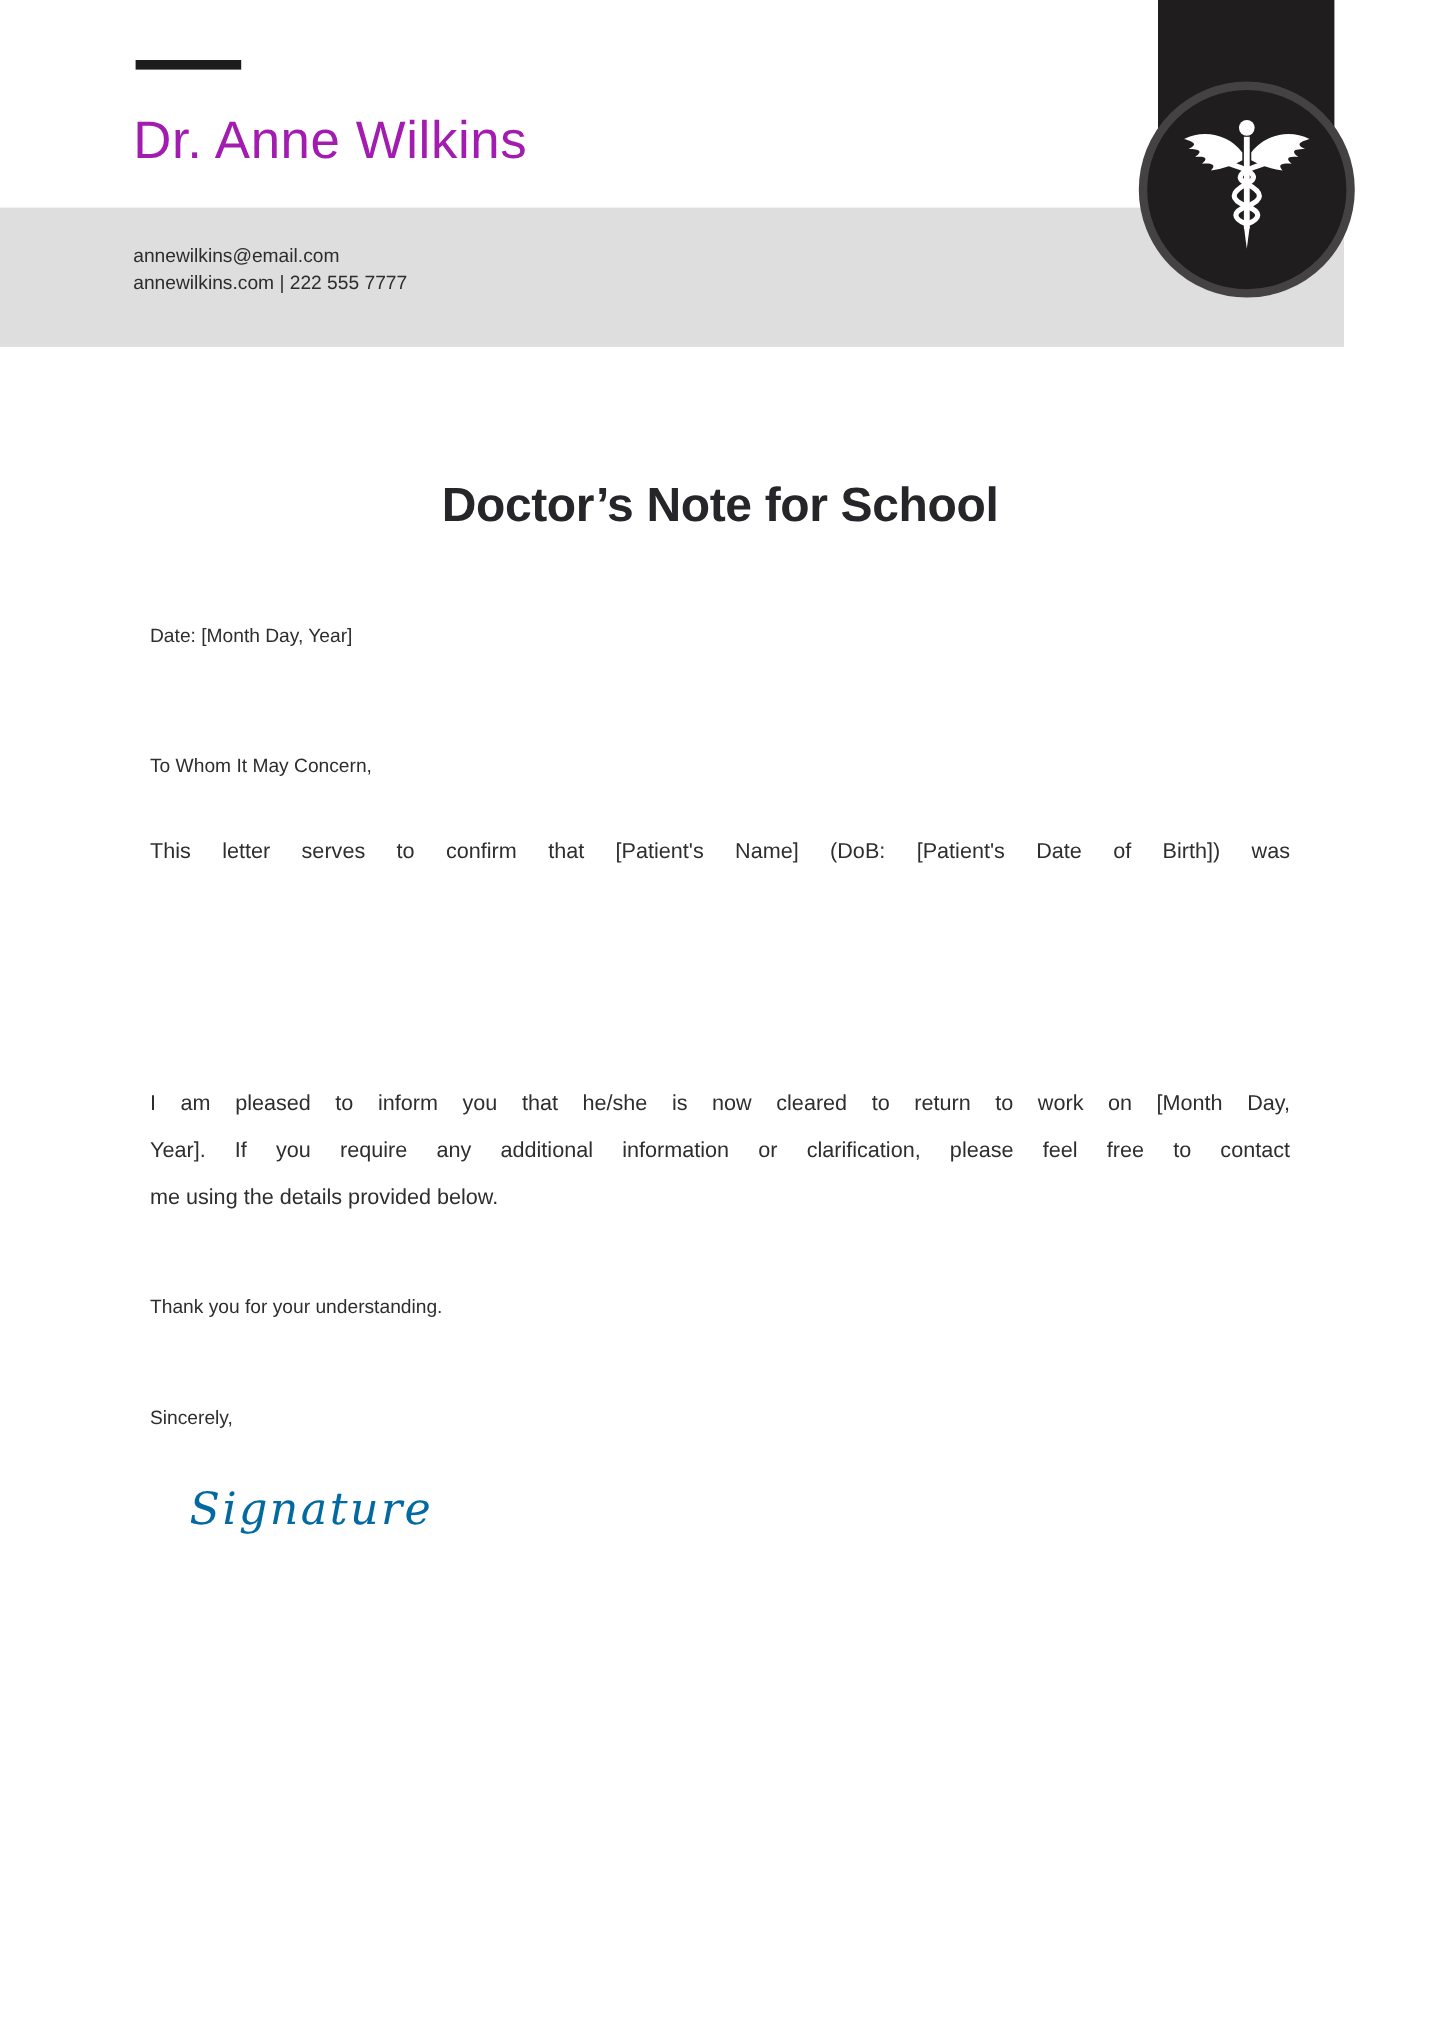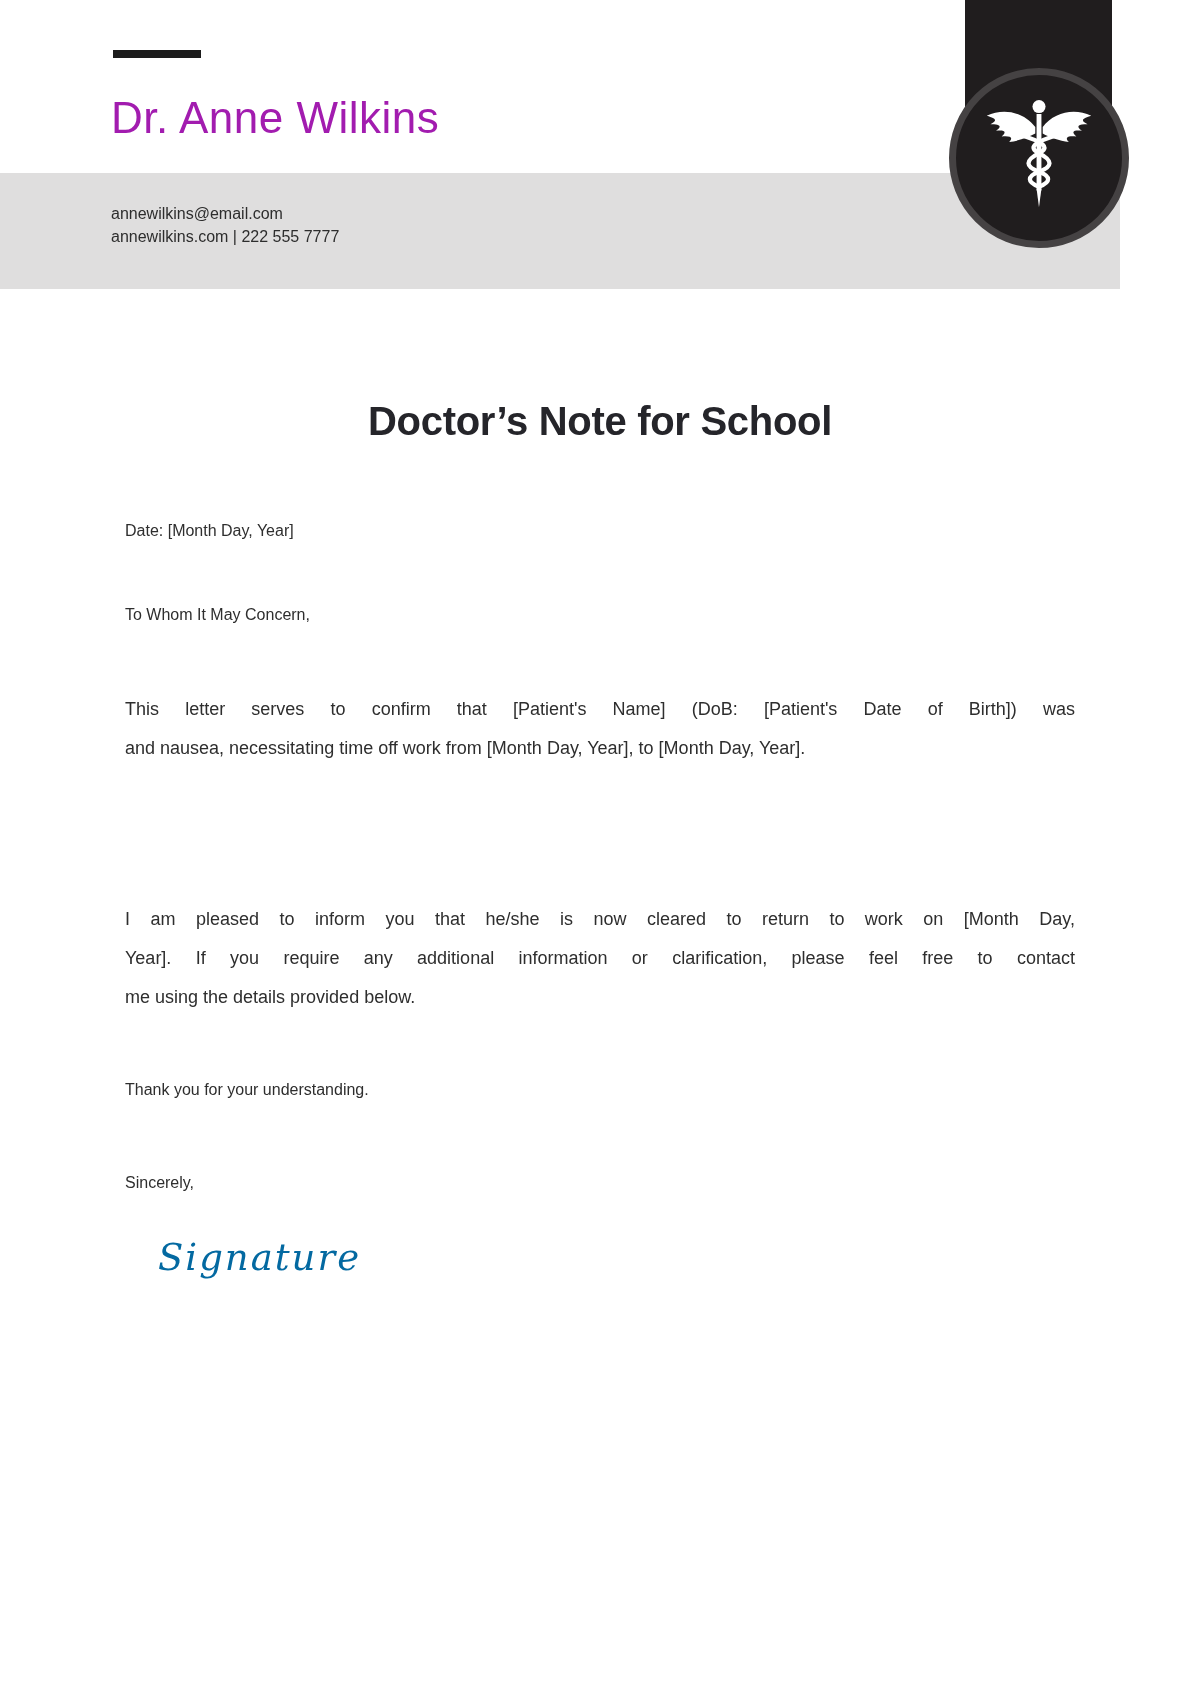--- a/index.html
+++ b/index.html
@@ -47,21 +47,21 @@
   .content { position: absolute; left: 125px; top: 0; width: 950px; }
   .letter-title {
     position: absolute; left: 0; top: 399px; width: 950px;
     text-align: center; font-size: 40px; font-weight: 700;
     color: #25252a; letter-spacing: -0.3px; line-height: 44px;
     margin: 0;
   }
   .block { position: absolute; left: 0; width: 950px; color: #2e2e2e; }
   .single { font-size: 16px; line-height: 26px; }
   .date-line      { top: 518px; }
-  .salutation     { top: 602px; }
+  .salutation     { top: 626px; }
   .para { font-size: 18px; }
   .para .line { line-height: 39px; }
   .para .j { text-align: justify; text-align-last: justify; }
   .paragraph-1 { top: 690px; }
   .paragraph-2 { top: 900px; }
   .thanks-line    { top: 1077px; }
   .sincerely-line { top: 1170px; }
   .signature {
     position: absolute; left: 33px; top: 1236px;
     font-family: "DejaVu Serif", serif; font-style: italic;
@@ -115,21 +115,20 @@
 
   <div class="content">
     <h1 class="letter-title">Doctor’s Note for School</h1>
 
     <div class="block single date-line">Date: [Month Day, Year]</div>
 
     <div class="block single salutation">To Whom It May Concern,</div>
 
     <div class="block para paragraph-1">
       <div class="line j">This letter serves to confirm that [Patient's Name] (DoB: [Patient's Date of Birth]) was</div>
-      <div class="line">and nausea, necessitating time off work from [Month Day, Year], to [Month Day, Year].</div>
     </div>
 
     <div class="block para paragraph-2">
       <div class="line j">I am pleased to inform you that he/she is now cleared to return to work on [Month Day,</div>
       <div class="line j">Year]. If you require any additional information or clarification, please feel free to contact</div>
       <div class="line">me using the details provided below.</div>
     </div>
 
     <div class="block single thanks-line">Thank you for your understanding.</div>
 

